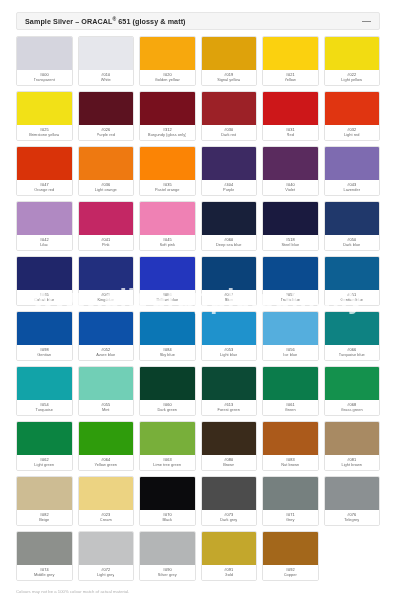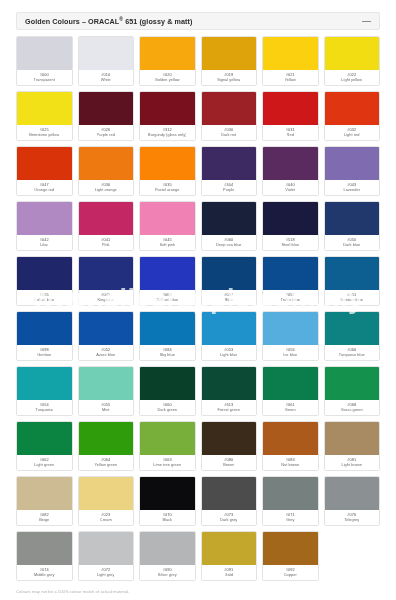--- a/index.html
+++ b/index.html
@@ -143,21 +143,21 @@
   }
 </style>
 </head>
 <body>
 
 <div class="stage">
   <div class="page">
 
     <div class="panel-header">
       <div class="panel-title">
-        <span>Golden Colours – ORACAL</span><span class="sup">®</span><span> 651 (glossy &amp; matt)</span>
+        <span>Sample Silver – ORACAL</span><span class="sup">®</span><span> 651 (glossy &amp; matt)</span>
       </div>
       <div class="collapse-icon"></div>
     </div>
 
     <div class="grid">
         <div class="swatch-card">
           <div class="swatch-color" style="background: rgb(213, 213, 222);"></div>
           <div class="swatch-meta">
             <div class="swatch-code">#000</div>
             <div class="swatch-name">Transparent</div>

